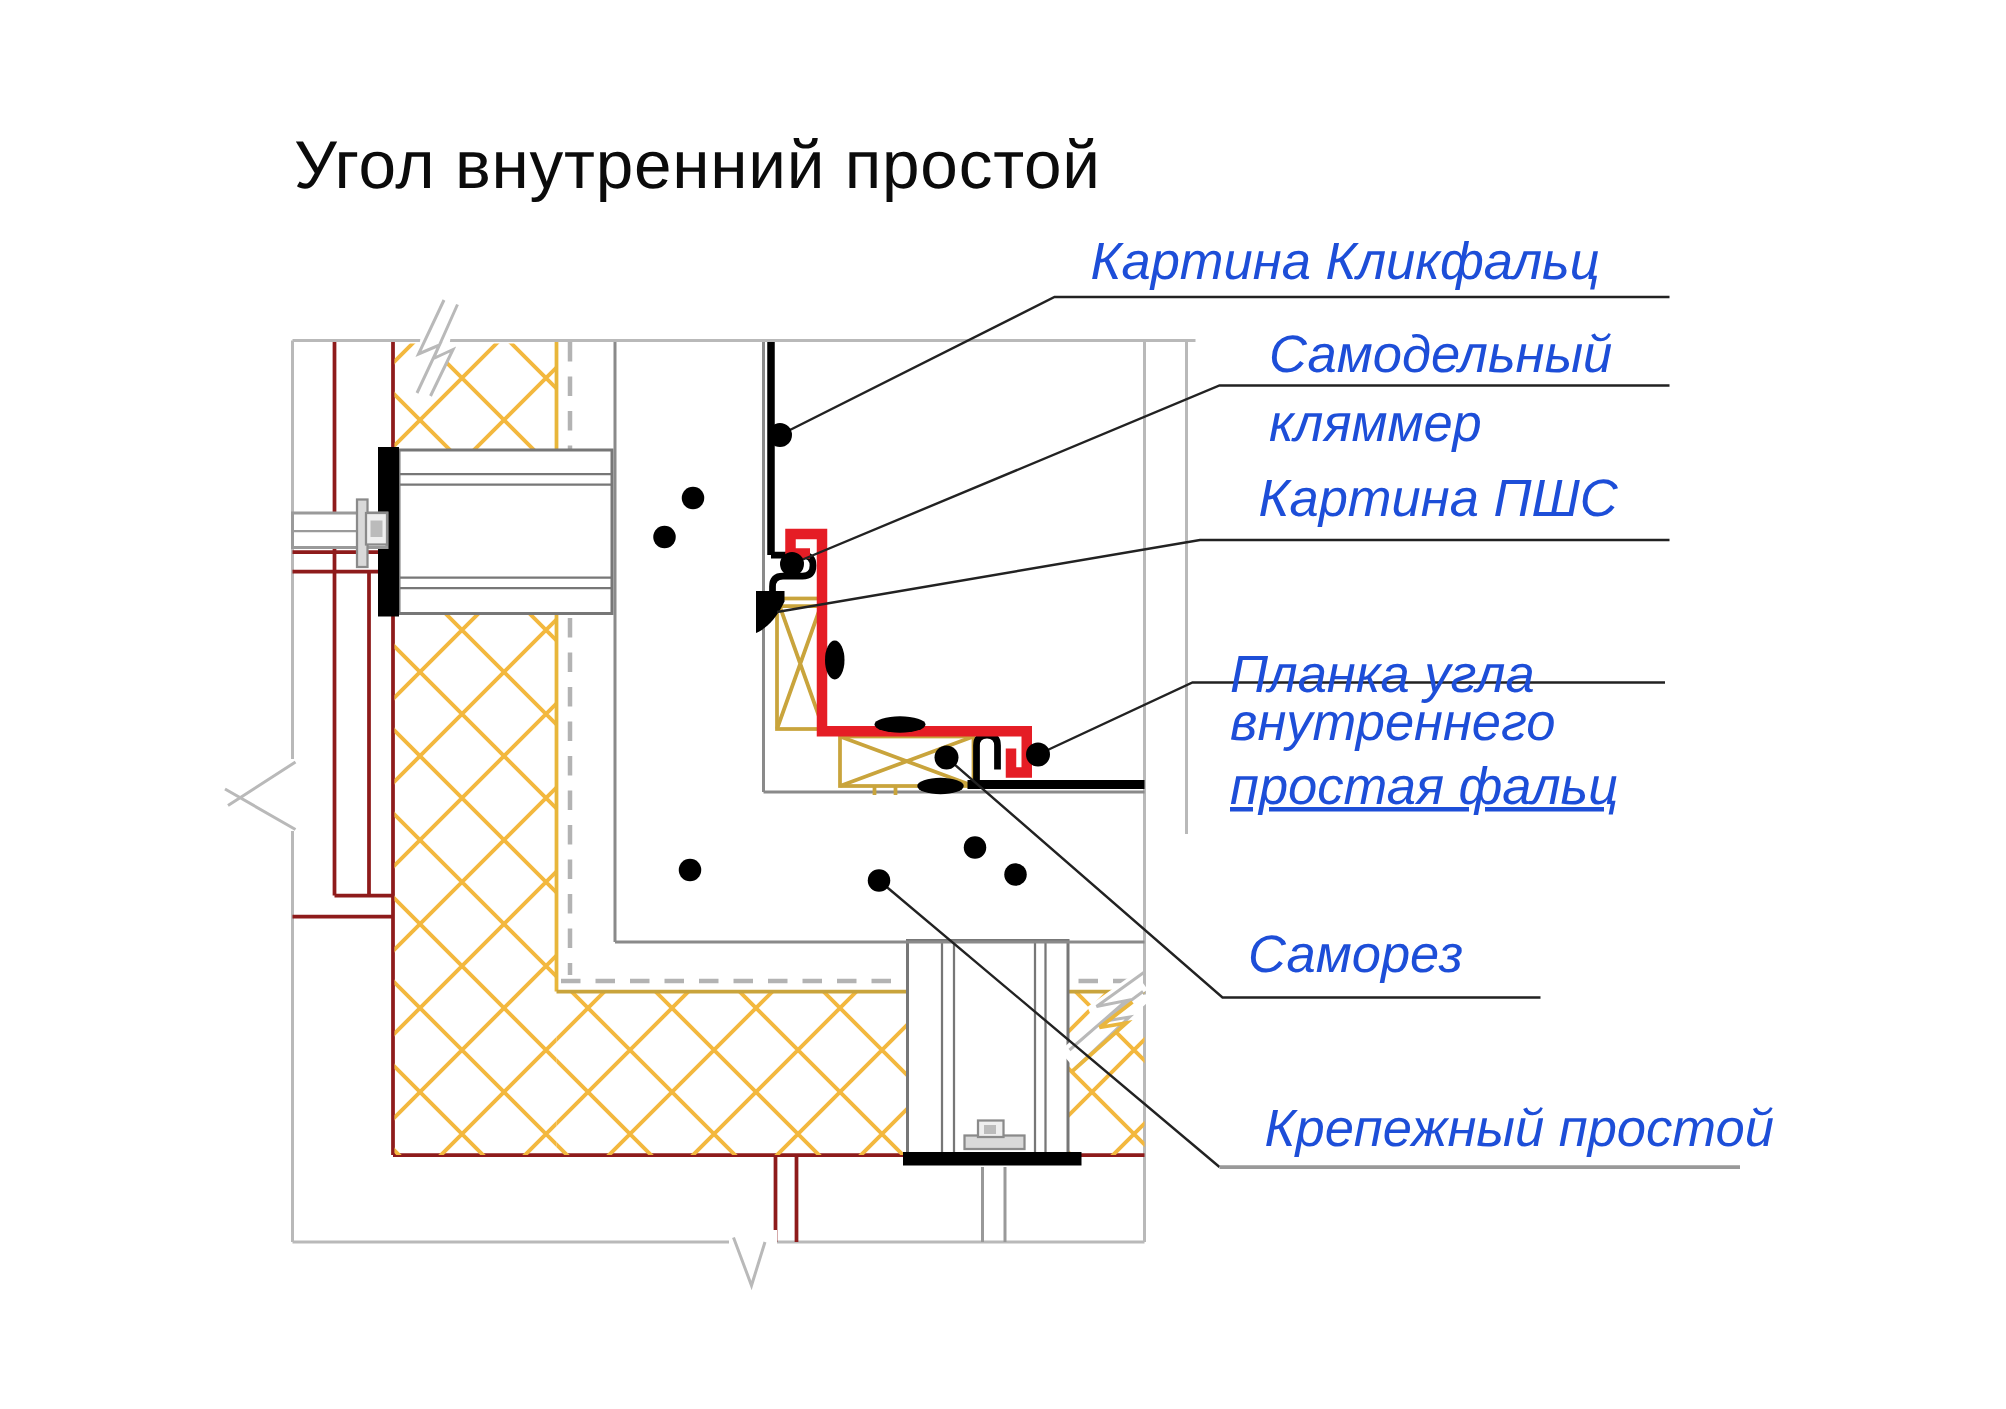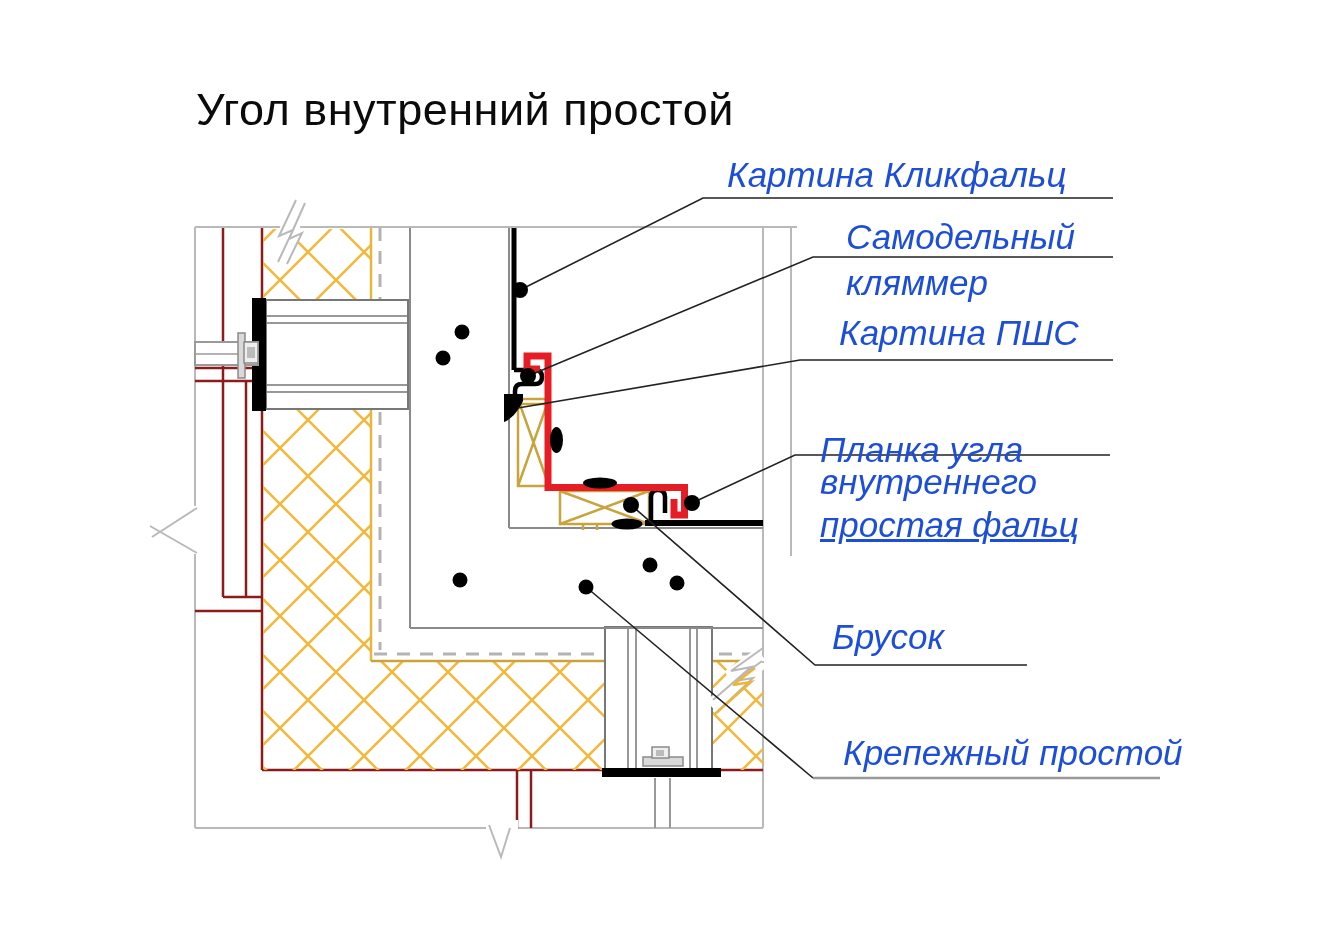--- a/index.html
+++ b/index.html
@@ -157,16 +157,16 @@
 
   <div class="title">Угол внутренний простой</div>
 
   <div class="lbl" id="lbl-kartina">Картина Кликфальц</div>
   <div class="lbl" id="lbl-klyammer2">кляммер</div>
   <div class="lbl" id="lbl-klyammer1">Самодельный</div>
   <div class="lbl" id="lbl-samorez">Картина ПШС</div>
   <div class="lbl" id="lbl-planka1">Планка угла</div>
   <div class="lbl" id="lbl-planka2">внутреннего</div>
   <div class="lbl" id="lbl-planka3">простая фальц</div>
-  <div class="lbl" id="lbl-brusok">Брусок</div>
+  <div class="lbl" id="lbl-brusok">Саморез</div>
   <div class="lbl" id="lbl-profil">Крепежный простой</div>
 
 </div>
 
 </body></html>

